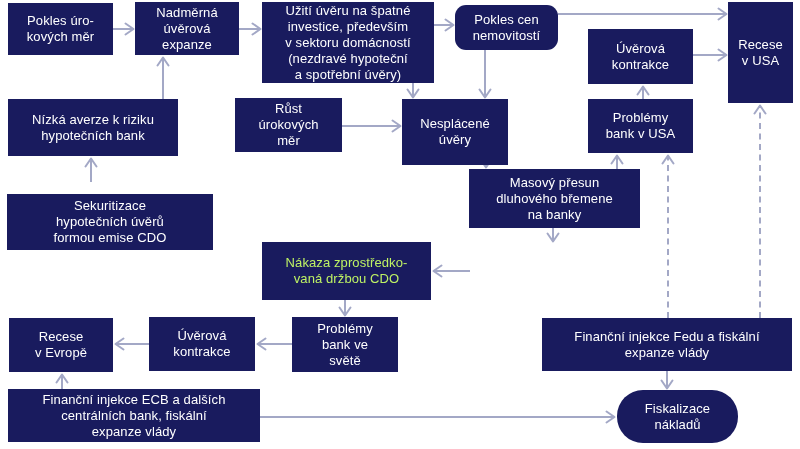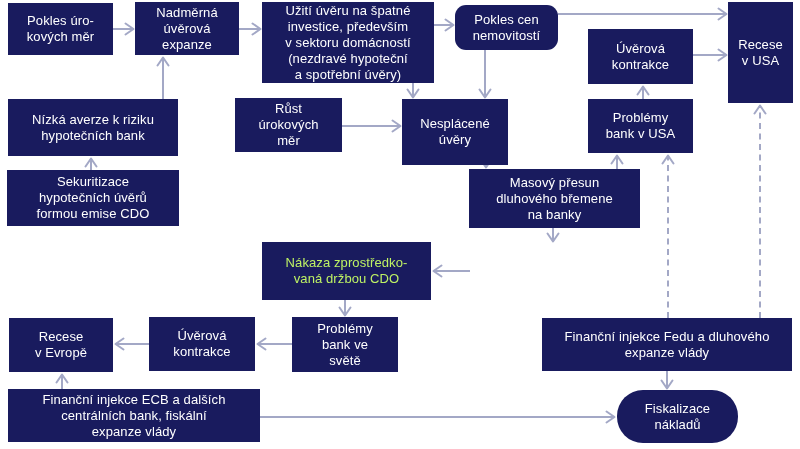--- a/index.html
+++ b/index.html
@@ -101,21 +101,21 @@
 kontrakce</span>
     </div>
     <div class="node" style="left: 588px; top: 99px; width: 105px; height: 54px; background: rgb(25, 27, 94); color: rgb(255, 255, 255);">
       <span>Problémy
 bank v USA</span>
     </div>
     <div class="node" style="left: 8px; top: 99px; width: 170px; height: 57px; background: rgb(25, 27, 94); color: rgb(255, 255, 255);">
       <span>Nízká averze k riziku
 hypotečních bank</span>
     </div>
-    <div class="node" style="left: 7px; top: 170px; width: 172px; height: 56px; background: rgb(25, 27, 94); color: rgb(255, 255, 255);">
+    <div class="node" style="left: 7px; top: 194px; width: 206px; height: 56px; background: rgb(25, 27, 94); color: rgb(255, 255, 255);">
       <span>Sekuritizace
 hypotečních úvěrů
 formou emise CDO</span>
     </div>
     <div class="node" style="left: 235px; top: 98px; width: 107px; height: 54px; background: rgb(25, 27, 94); color: rgb(255, 255, 255);">
       <span>Růst
 úrokových
 měr</span>
     </div>
     <div class="node" style="left: 402px; top: 99px; width: 106px; height: 66px; background: rgb(25, 27, 94); color: rgb(255, 255, 255);">
@@ -143,20 +143,20 @@
     <div class="node" style="left: 9px; top: 318px; width: 104px; height: 54px; background: rgb(25, 27, 94); color: rgb(255, 255, 255);">
       <span>Recese
 v Evropě</span>
     </div>
     <div class="node" style="left: 8px; top: 389px; width: 252px; height: 53px; background: rgb(25, 27, 94); color: rgb(255, 255, 255);">
       <span>Finanční injekce ECB a dalších
 centrálních bank, fiskální
 expanze vlády</span>
     </div>
     <div class="node" style="left: 542px; top: 318px; width: 250px; height: 53px; background: rgb(25, 27, 94); color: rgb(255, 255, 255);">
-      <span>Finanční injekce Fedu a dluhového
+      <span>Finanční injekce Fedu a fiskální
 expanze vlády</span>
     </div>
     <div class="node" style="left: 617px; top: 390px; width: 121px; height: 53px; background: rgb(25, 27, 94); color: rgb(255, 255, 255); border-radius: 26px;">
       <span>Fiskalizace
 nákladů</span>
     </div>
   </div>
 
 </body></html>

